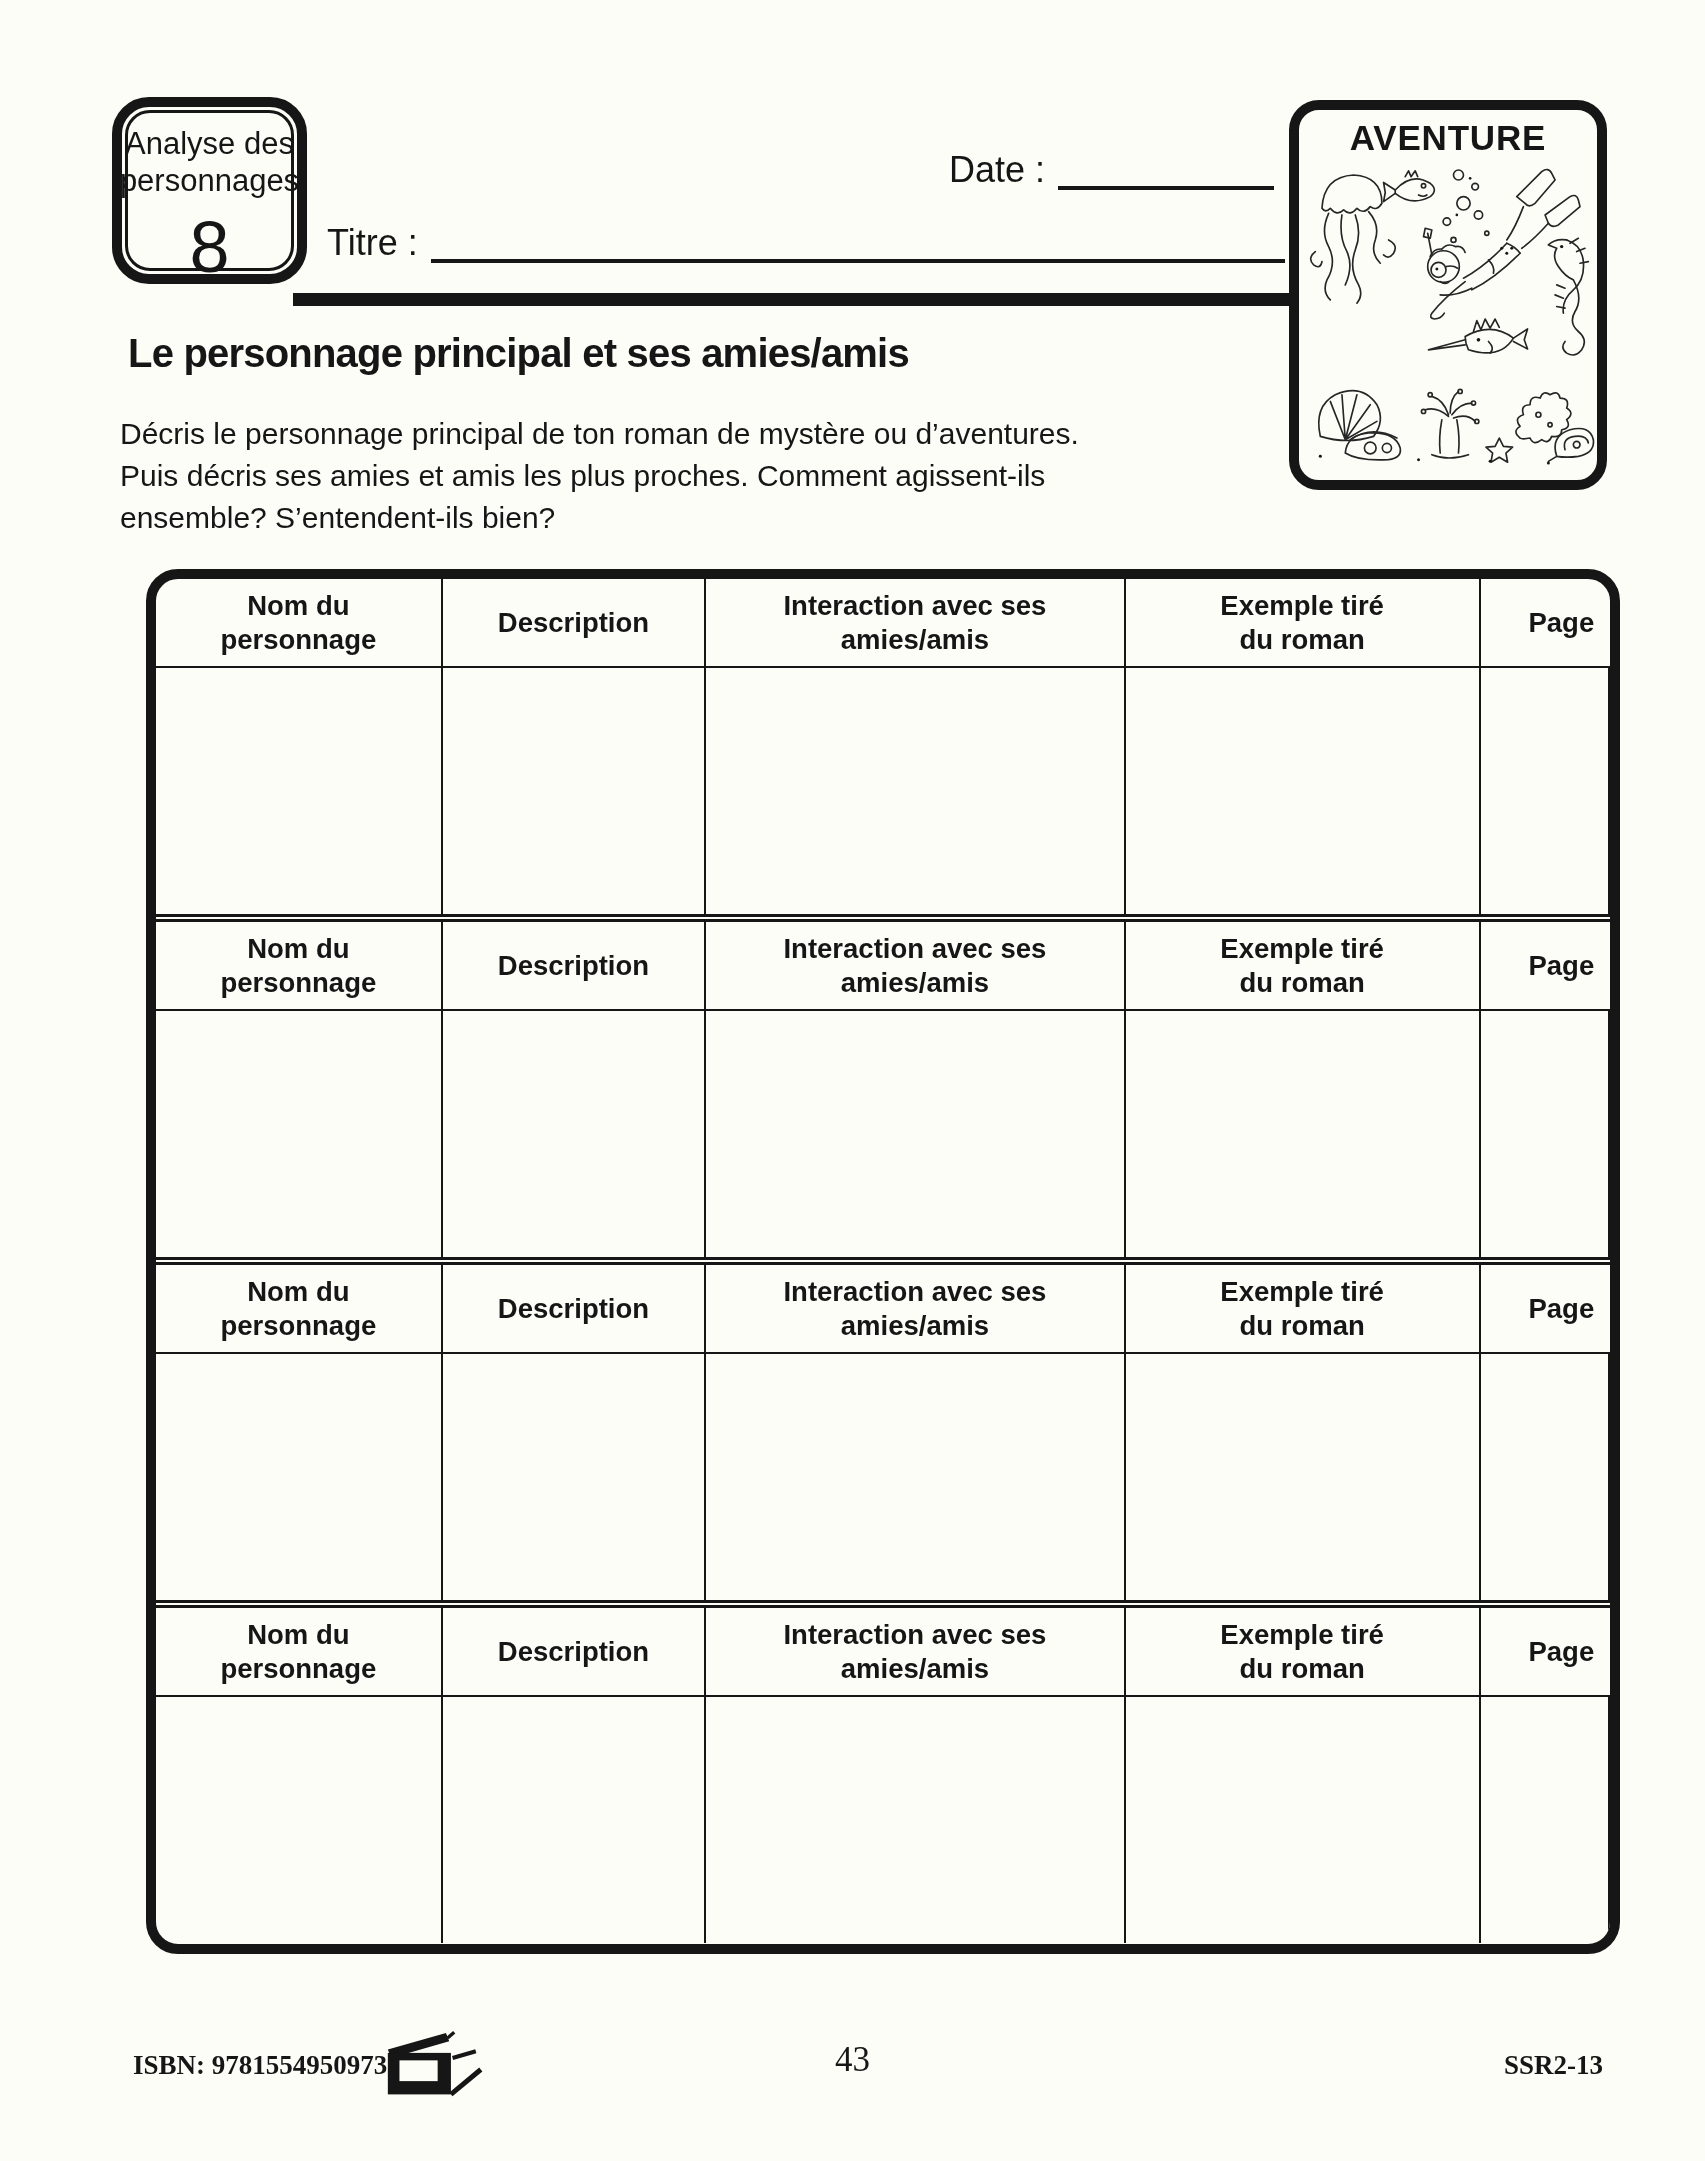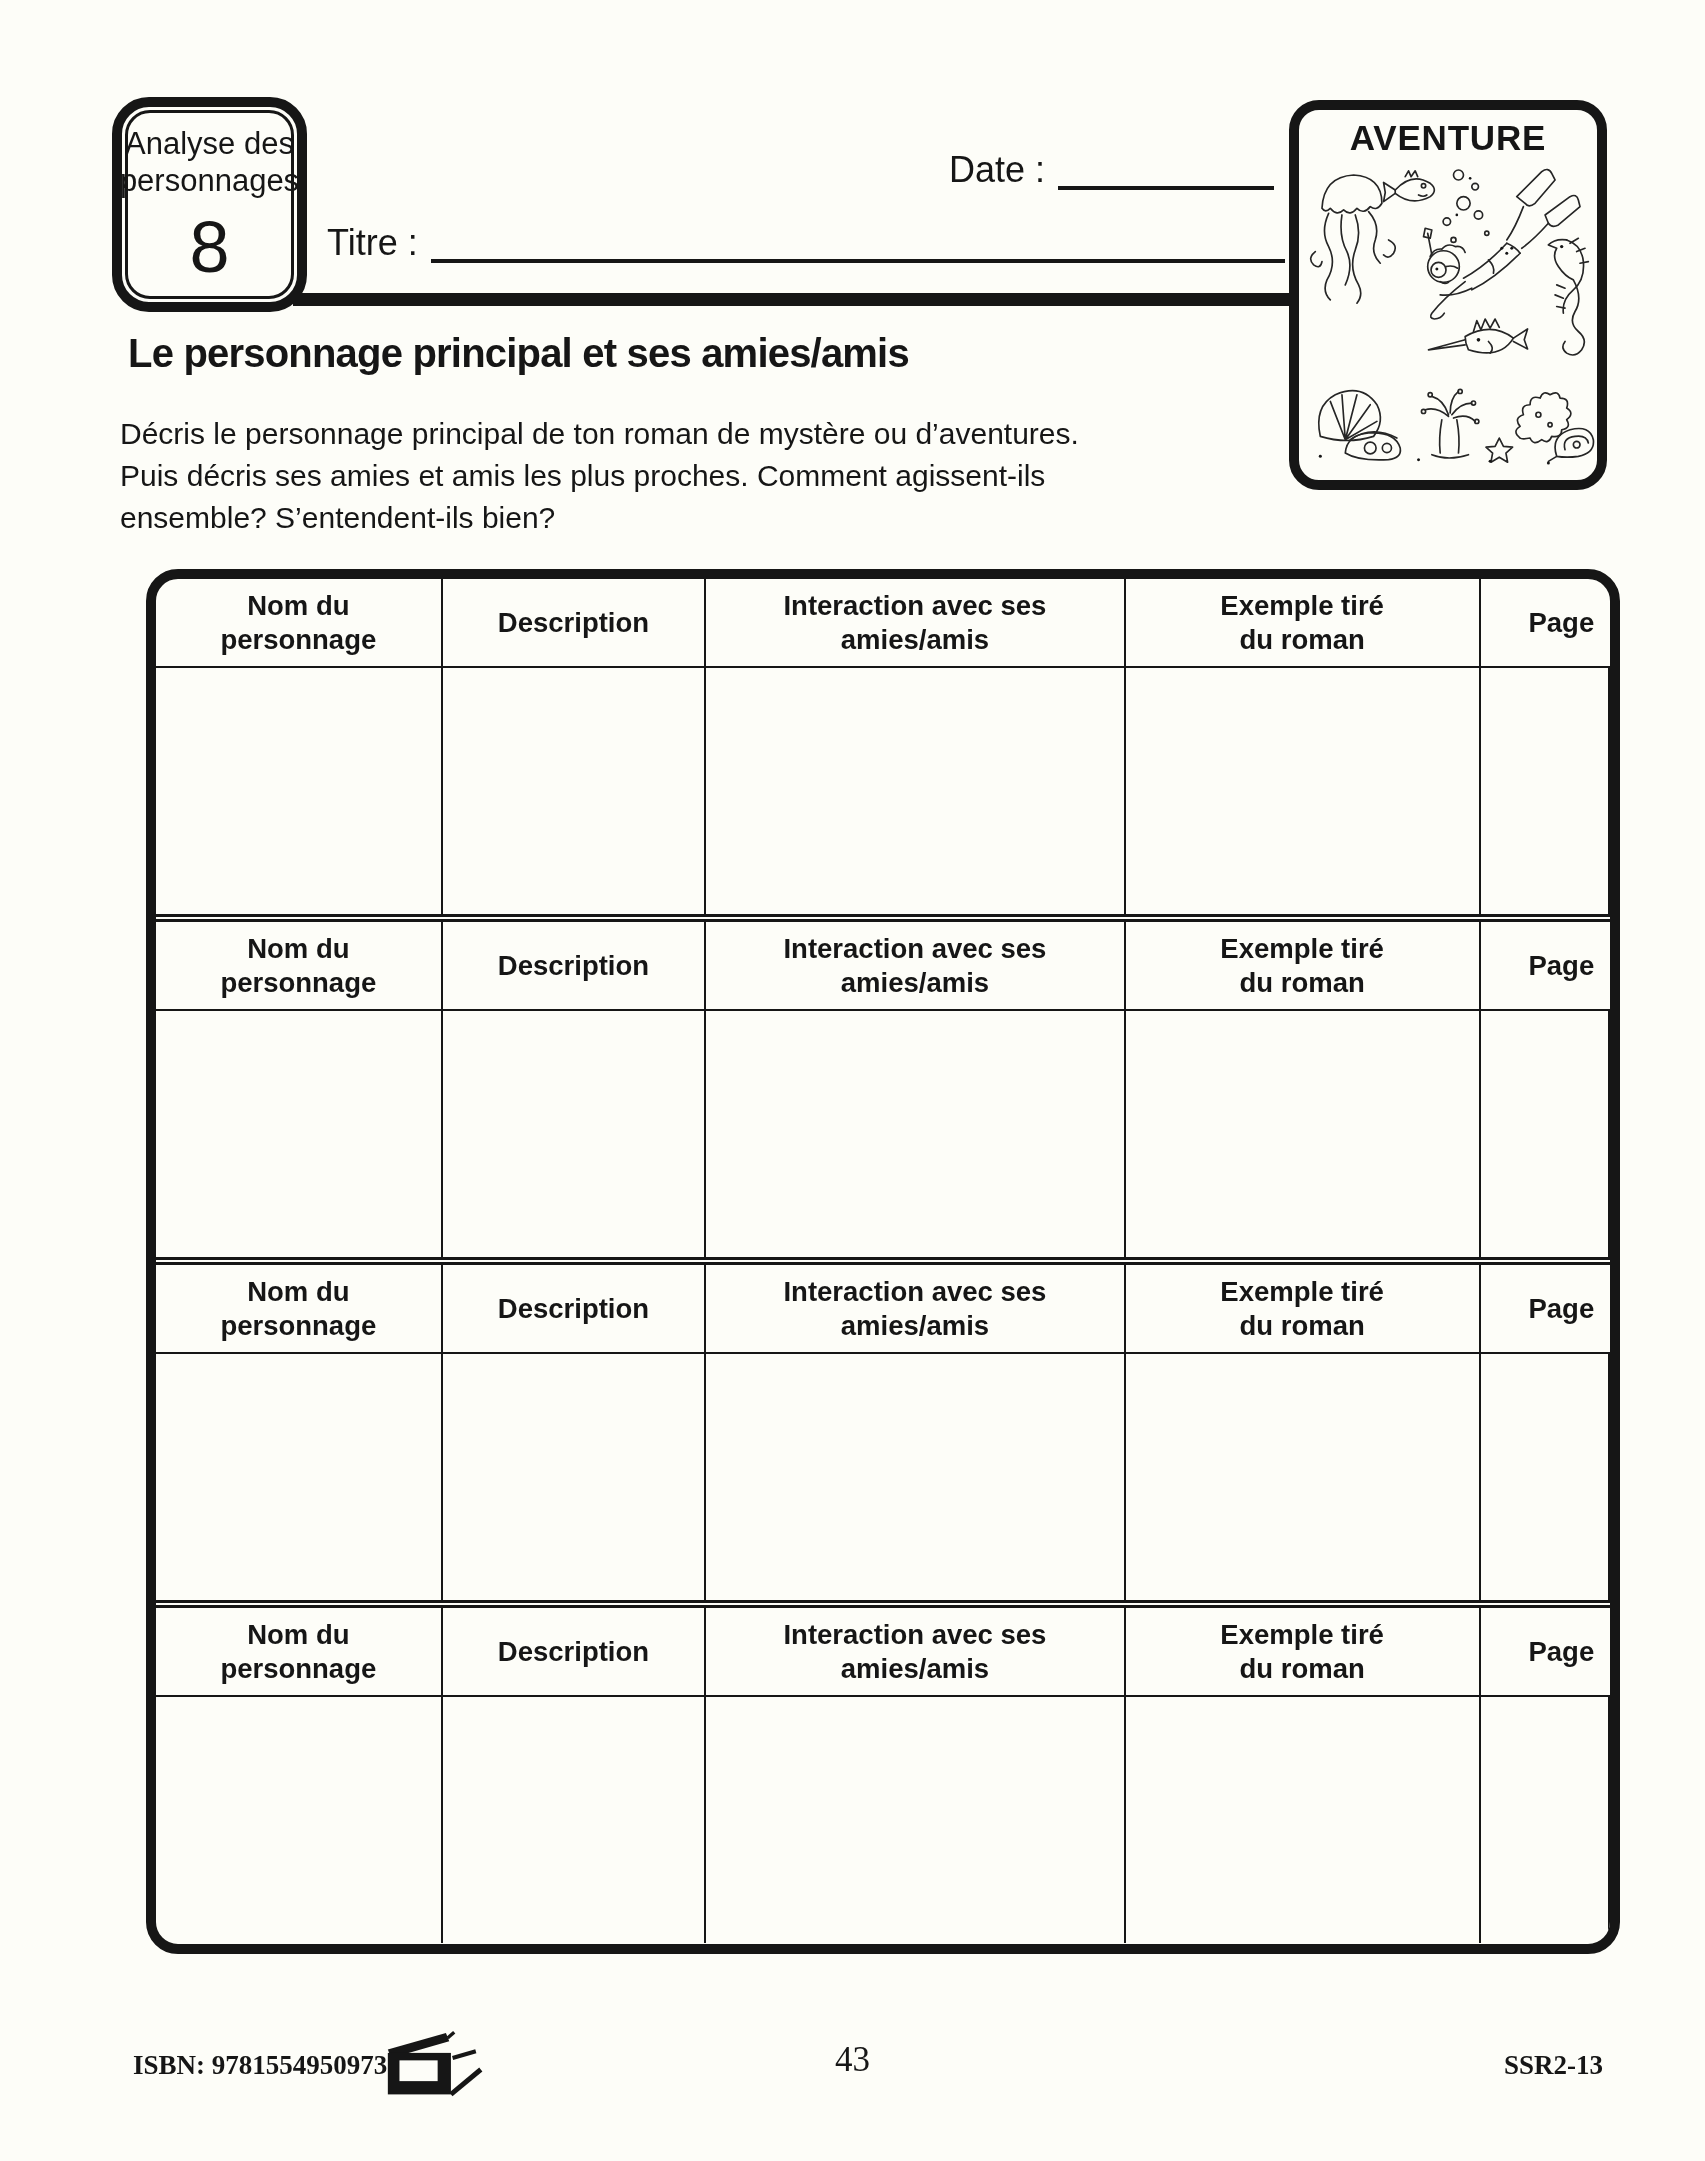--- a/index.html
+++ b/index.html
@@ -7,21 +7,21 @@
   .page{
     position:relative;
     width:1705px;height:2161px;
     background:#fdfdf8;
     font-family:"Liberation Sans",sans-serif;
     color:#161616;
     overflow:hidden;
   }
   
   .badge{
-    position:absolute;left:112px;top:97px;width:195px;height:215px;
+    position:absolute;left:112px;top:97px;width:195px;height:187px;
     border:10.8px solid #161616;border-radius:37px;box-sizing:border-box;
     background:#fdfdf8;
   }
   .badge-inner{
     position:absolute;inset:3.3px;
     border:3.3px solid #161616;border-radius:25px;
     display:flex;flex-direction:column;align-items:center;
     padding-top:11.7px;box-sizing:border-box;
   }
   .badge-line{font-size:31px;line-height:37px;white-space:nowrap;}

